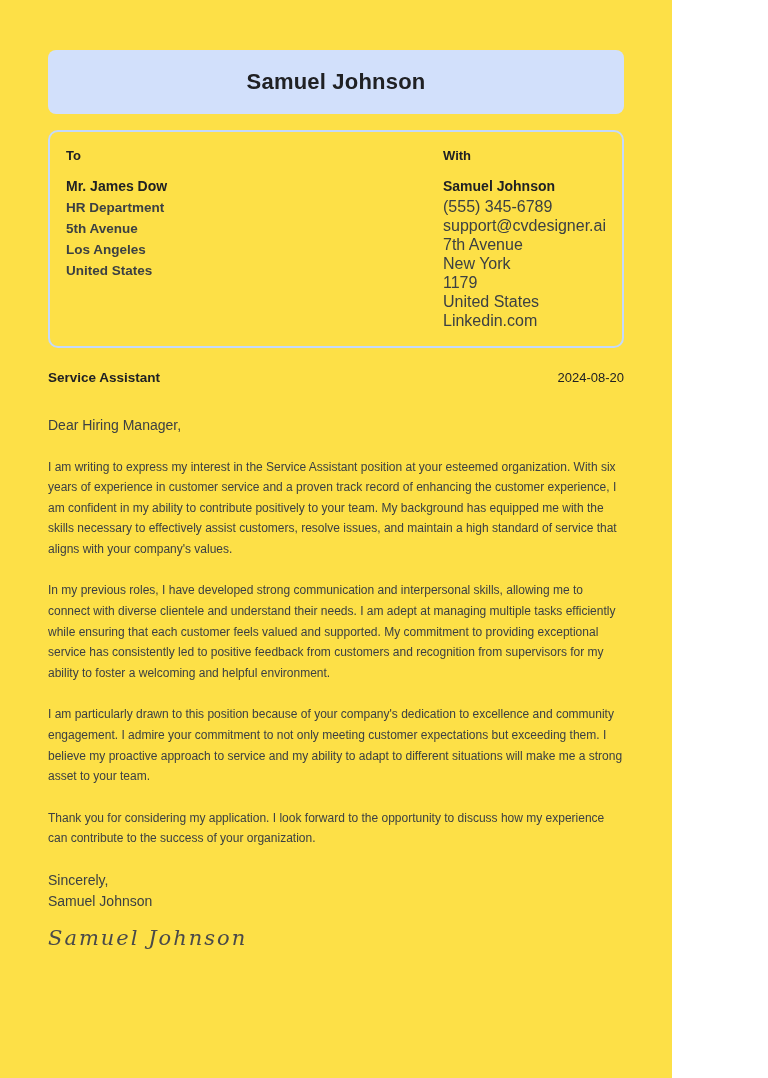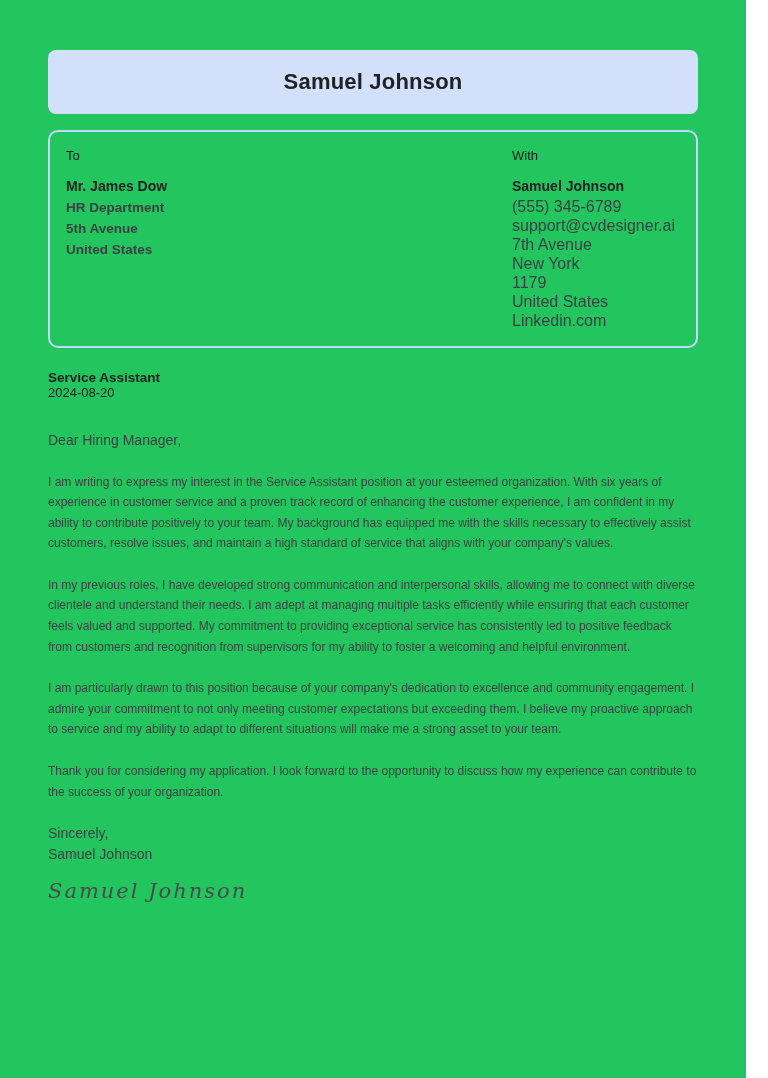--- a/index.html
+++ b/index.html
@@ -3,24 +3,24 @@
 <meta charset="utf-8">
 <style>
   * { margin: 0; padding: 0; box-sizing: border-box; }
   html, body {
     width: 768px;
     background: #ffffff;
     font-family: "Liberation Sans", sans-serif;
     color: var(--text-primary, #202124);
   }
   .page {
-    width: 746px;
+    width: 672px;
     height: 1078px;
     padding: 0 48px;
-    background: #22c55e;
+    background: #fde047;
     overflow: hidden;
   }
   .banner {
     margin-top: 50px;
     height: 64px;
     border-radius: 8px;
     background: var(--banner-bg, #d2e0fb);
     display: flex;
     align-items: center;
     justify-content: center;
@@ -36,21 +36,21 @@
     border: 2px solid var(--box-border, #c4d9fb);
     border-radius: 10px;
     padding: 16px 16px 16px 16px;
     display: flex;
     min-height: 212px;
   }
   .col-to { width: 446px; }
   .col-from { flex: 1; }
   .block-label {
     font-size: 13px;
-    font-weight: 400;
+    font-weight: 700;
     color: var(--text-primary, #202124);
     margin-bottom: 12px;
     line-height: 16px;
   }
   .block-name {
     font-size: 14px;
     font-weight: 700;
     color: var(--text-primary, #202124);
     line-height: 21px;
   }
@@ -63,21 +63,20 @@
   .lines-from div {
     font-size: 16px;
     line-height: 19px;
     color: var(--text-secondary, #3c4043);
   }
   .letter-head {
     margin-top: 22px;
     display: flex;
     justify-content: space-between;
     align-items: baseline;
-    flex-direction: column;
   }
   .job-title {
     font-size: 13.5px;
     font-weight: 700;
     color: var(--text-primary, #202124);
   }
   .letter-date {
     font-size: 13px;
     color: var(--text-primary, #202124);
   }
@@ -117,20 +116,21 @@
     <span class="banner-name">Samuel Johnson</span>
   </div>
 
   <div class="info-box">
     <div class="col-to">
       <div class="block-label">To</div>
       <div class="block-name">Mr. James Dow</div>
       <div class="lines-to">
           <div>HR Department</div>
           <div>5th Avenue</div>
+          <div>Los Angeles</div>
           <div>United States</div>
         </div>
     </div>
     <div class="col-from">
       <div class="block-label">With</div>
       <div class="block-name">Samuel Johnson</div>
       <div class="lines-from">
           <div>(555) 345-6789</div>
           <div>support@cvdesigner.ai</div>
           <div>7th Avenue</div>

